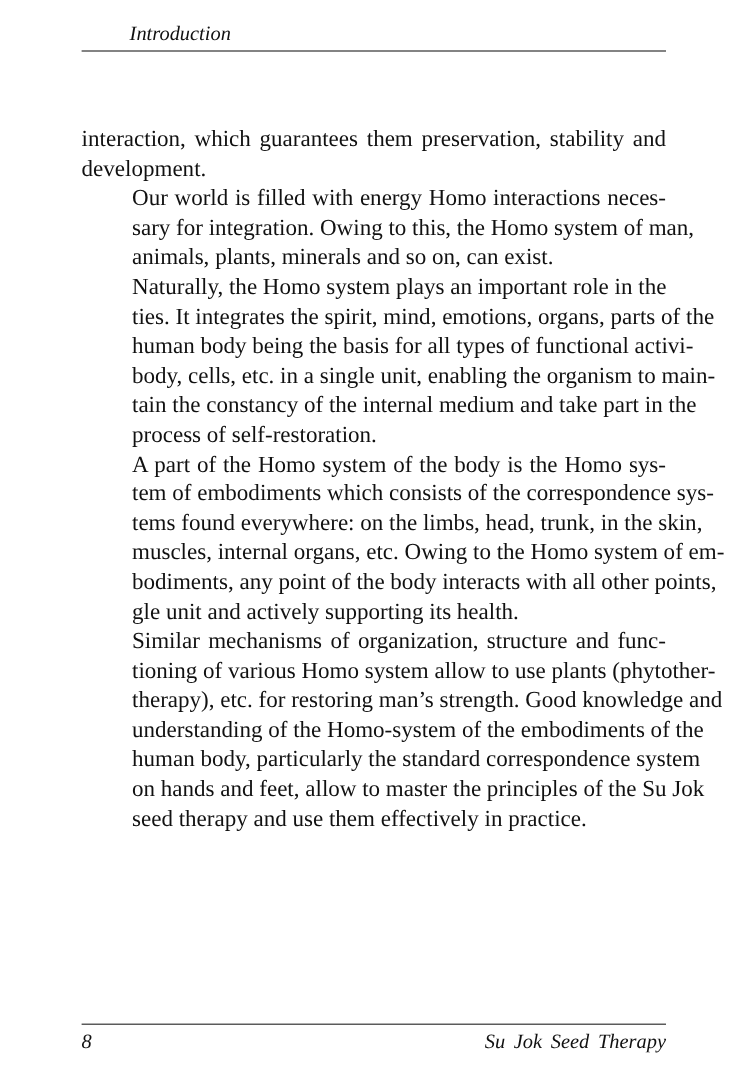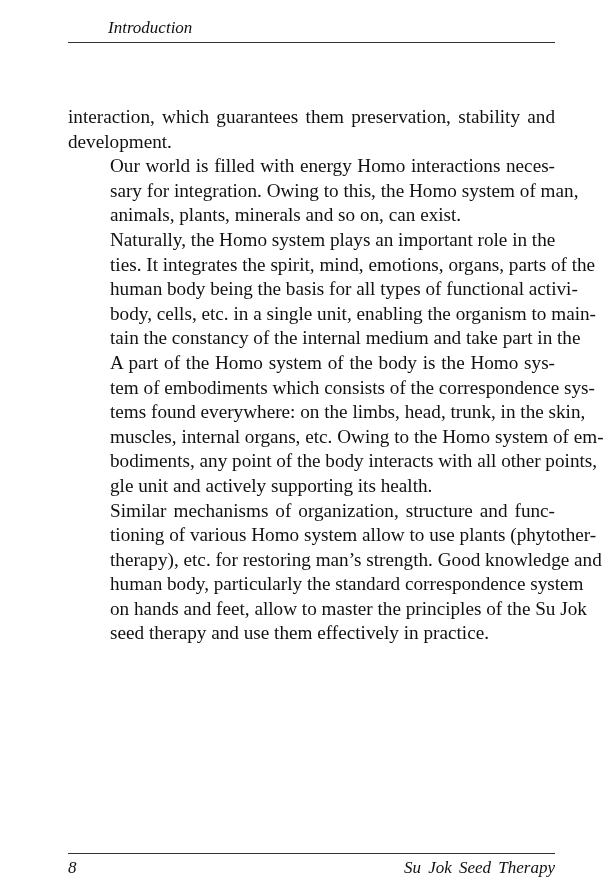--- a/index.html
+++ b/index.html
@@ -51,33 +51,35 @@
         <span class="line" style="text-indent: 42px;">Our world is filled with energy Homo interactions neces-</span>
         <span class="line">sary for integration. Owing to this, the Homo system of man,</span>
         <span class="line last">animals, plants, minerals and so on, can exist.</span>
       </p>
       <p class="indent">
         <span class="line" style="text-indent: 42px;">Naturally, the Homo system plays an important role in the</span>
         <span class="line">ties. It integrates the spirit, mind, emotions, organs, parts of the</span>
         <span class="line">human body being the basis for all types of functional activi-</span>
         <span class="line">body, cells, etc. in a single unit, enabling the organism to main-</span>
         <span class="line">tain the constancy of the internal medium and take part in the</span>
+        <span class="line last">process of self-restoration.</span>
       </p>
       <p class="indent">
         <span class="line" style="text-indent: 42px;">A part of the Homo system of the body is the Homo sys-</span>
         <span class="line">tem of embodiments which consists of the correspondence sys-</span>
         <span class="line">tems found everywhere: on the limbs, head, trunk, in the skin,</span>
         <span class="line">muscles, internal organs, etc. Owing to the Homo system of em-</span>
         <span class="line">bodiments, any point of the body interacts with all other points,</span>
         <span class="line last">gle unit and actively supporting its health.</span>
       </p>
       <p class="indent">
         <span class="line" style="text-indent: 42px;">Similar mechanisms of organization, structure and func-</span>
         <span class="line">tioning of various Homo system allow to use plants (phytother-</span>
         <span class="line">therapy), etc. for restoring man’s strength. Good knowledge and</span>
+        <span class="line">understanding of the Homo-system of the embodiments of the</span>
         <span class="line">human body, particularly the standard correspondence system</span>
         <span class="line">on hands and feet, allow to master the principles of the Su Jok</span>
         <span class="line last">seed therapy and use them effectively in practice.</span>
       </p>
     </div>
 
   <div class="foot-rule"></div>
   <div class="folio">8</div>
   <div class="book-title">Su Jok Seed Therapy</div>
 </div>

